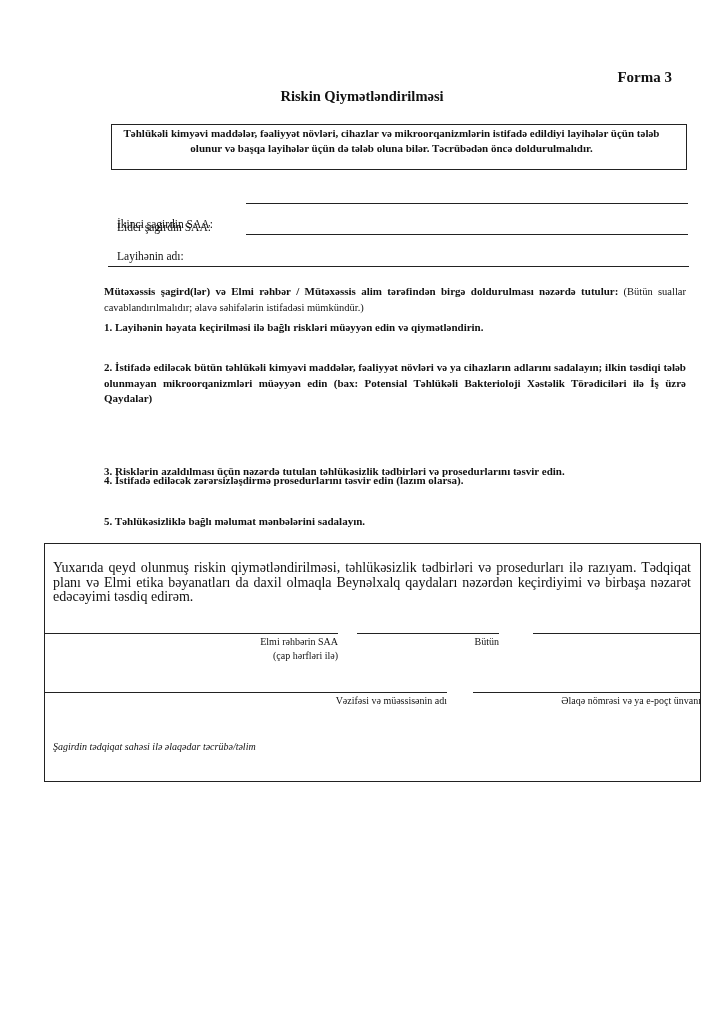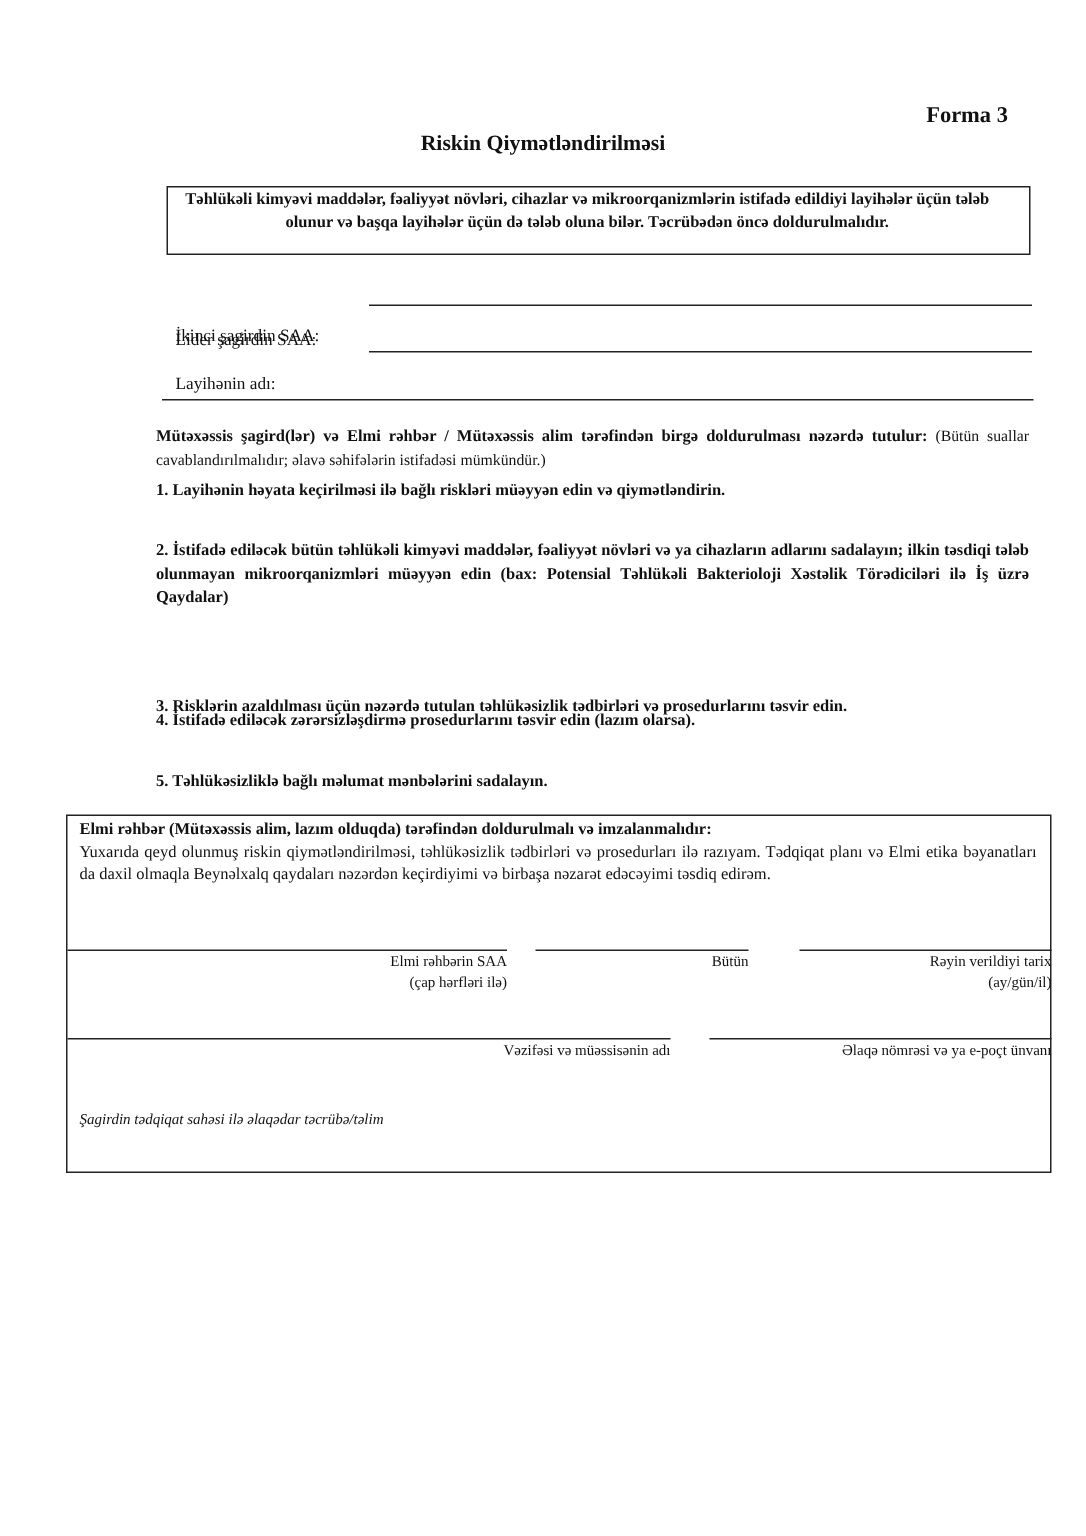--- a/index.html
+++ b/index.html
@@ -19,21 +19,21 @@
     }
     .field-label { font-size: 11.5px; }
     .field-line { height: 0; border-top: 1.6px solid #222; }
     .para { left: 104px; width: 582px; font-size: 11px; line-height: 15.5px; text-align: justify; }
     .para .normal { font-weight: normal; font-size: 10.5px; }
     #mentor-box {
       left: 44px; top: 543px; width: 657px; height: 239px;
       border: 1.5px solid #222; box-sizing: border-box;
     }
     #mentor-heading { left: 8px; top: 3px; font-size: 11px; font-weight: bold; }
-    #mentor-statement { left: 8px; top: 17px; width: 638px; font-size: 11px; line-height: 14.5px; text-align: justify; }
+    #mentor-statement { left: 8px; top: 17px; width: 638px; font-size: 14px; line-height: 14.5px; text-align: justify; }
     .sig-line { height: 0; border-top: 1.3px solid #222; }
     .sig-label { font-size: 10px; text-align: right; line-height: 14px; }
     #student-exp { left: 8px; top: 197px; font-size: 10px; font-style: italic; }
   </style>
 </head>
 <body>
 
 <div id="form-number" class="abs">Forma 3</div>
 <div id="doc-title" class="abs">Riskin Qiymətləndirilməsi</div>
 
@@ -60,36 +60,31 @@
   <span>Mütəxəssis şagird(lər) və Elmi rəhbər / Mütəxəssis alim tərəfindən birgə doldurulması nəzərdə tutulur:</span><span class="normal"> (Bütün suallar cavablandırılmalıdır; əlavə səhifələrin istifadəsi mümkündür.)</span>
 </div>
 
 <div class="abs para bold" style="top:320px;">1. Layihənin həyata keçirilməsi ilə bağlı riskləri müəyyən edin və qiymətləndirin.</div>
 <div class="abs para bold" style="top:360px;">2. İstifadə ediləcək bütün təhlükəli kimyəvi maddələr, fəaliyyət növləri və ya cihazların adlarını sadalayın; ilkin təsdiqi tələb olunmayan mikroorqanizmləri müəyyən edin (bax: Potensial Təhlükəli Bakterioloji Xəstəlik Törədiciləri ilə İş üzrə Qaydalar)</div>
 <div class="abs para bold" style="top:432px;margin-top:32px;">3.  Risklərin azaldılması üçün nəzərdə tutulan təhlükəsizlik tədbirləri və prosedurlarını təsvir edin.</div>
 <div class="abs para bold" style="top:473px;">4. İstifadə ediləcək zərərsizləşdirmə prosedurlarını təsvir edin (lazım olarsa).</div>
 <div class="abs para bold" style="top:514px;">5. Təhlükəsizliklə bağlı məlumat mənbələrini sadalayın.</div>
 
 <div id="mentor-box" class="abs">
-  <div id="mentor-heading" class="abs">Elmi rəhbər (Mütəxəssis alim, lazım olduqda) tərəfindən doldurulmalı və imzalanmalıdır:</div>
   <div id="mentor-statement" class="abs">Yuxarıda qeyd olunmuş riskin qiymətləndirilməsi, təhlükəsizlik tədbirləri və prosedurları ilə razıyam. Tədqiqat planı və Elmi etika bəyanatları da daxil olmaqla Beynəlxalq qaydaları nəzərdən keçirdiyimi və birbaşa nəzarət edəcəyimi təsdiq edirəm.</div>
 
   <div class="abs sig-line" style="left:0; top:89px; width:293px;"></div>
   <div class="abs sig-line" style="left:312px; top:89px; width:142px;"></div>
   <div class="abs sig-line" style="left:488px; top:89px; width:168px;"></div>
 
   <div class="abs sig-label" style="left:0; top:91px; width:293px;">
     <div>Elmi rəhbərin SAA</div>
     <div>(çap hərfləri ilə)</div>
   </div>
   <div class="abs sig-label" style="left:312px; top:91px; width:142px;">Bütün</div>
-  <div class="abs sig-label" style="left:488px; top:91px; width:168px;">
-    <div>Rəyin verildiyi tarix</div>
-    <div>(ay/gün/il)</div>
-  </div>
 
   <div class="abs sig-line" style="left:0; top:148px; width:402px;"></div>
   <div class="abs sig-line" style="left:428px; top:148px; width:228px;"></div>
   <div class="abs sig-label" style="left:428px; top:150px; width:228px;">Əlaqə nömrəsi və ya e-poçt ünvanı</div>
   <div class="abs sig-label" style="left:0; top:150px; width:402px;">Vəzifəsi və müəssisənin adı</div>
 
   <div id="student-exp" class="abs">Şagirdin tədqiqat sahəsi ilə əlaqədar təcrübə/təlim</div>
 </div>
 
 </body></html>

